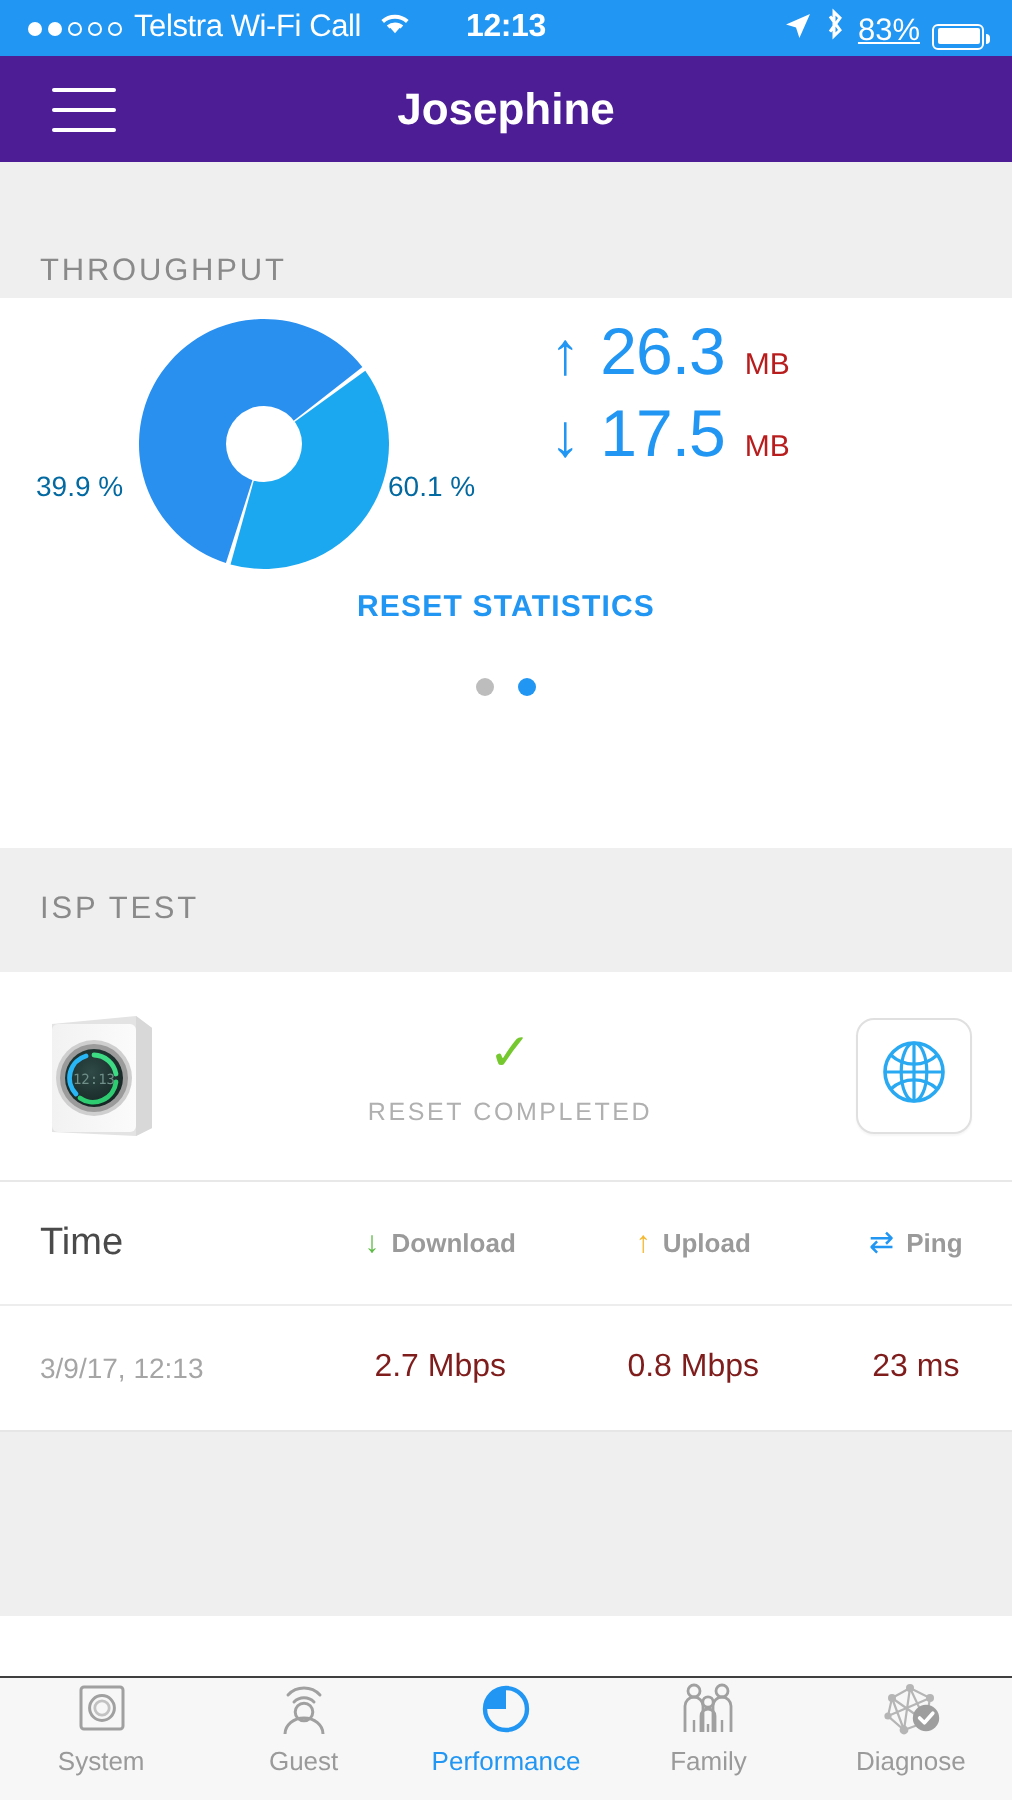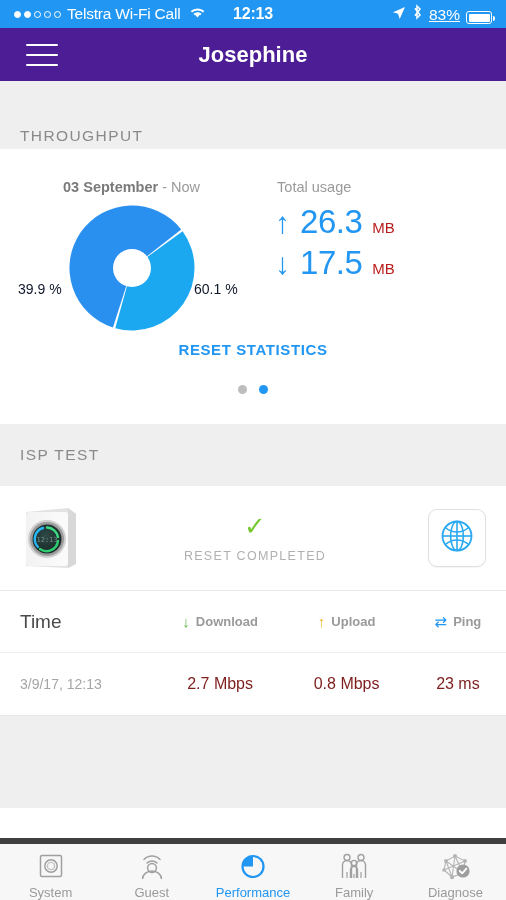--- a/index.html
+++ b/index.html
@@ -55,21 +55,21 @@
   
   .tp-card{ background:#fff; position:relative; height:275px; }
   .tp-labels{ display:flex; padding:30px 0 0 0; }
   .tp-date{ width:52%; text-align:center; font-size:14.5px; color:#9A9A9A; }
   .tp-date b{ color:#7A7A7A; font-weight:700; }
   .tp-total{ width:48%; text-align:left; padding-left:14px; font-size:14.5px; color:#9A9A9A; }
 
   .tp-body{ display:flex; }
   .donut-wrap{ width:52%; position:relative; height:140px; }
   .donut{ position:absolute; left:50%; top:8px; transform:translateX(-50%); }
-  .pct{ position:absolute; top:86px; font-size:14px; color:#0f172a; }
+  .pct{ position:absolute; top:86px; font-size:14px; color:#0369a1; }
   .pct.left{ left:18px; }
   .pct.right{ left:194px; }
 
   .usage{ width:48%; padding-left:12px; padding-top:6px; }
   .usage-row{ display:flex; align-items:baseline; gap:10px; color:#2196F3; }
   .usage-arrow{ font-size:30px; line-height:1; font-weight:400; }
   .usage-num{ font-size:33px; line-height:1.25; font-weight:400; letter-spacing:-0.5px; }
   .usage-unit{ font-size:15px; color:#b91c1c; }
 
   .reset{ text-align:center; margin-top:6px; color:#2196F3;
@@ -101,22 +101,22 @@
        align-items:center; gap:6px; justify-content:center; }
   .th .ar{ font-size:15px; font-weight:400; }
   .ar.dl{ color:#5DBB46; } .ar.ul{ color:#F5B82E; } .ar.pg{ color:#2196F3; }
   .td{ font-size:16px; color:#7f1d1d; }
   .td.time{ font-size:14px; color:#A5A5A5; }
 
   .filler{ background:#EFEFEF; height:93px; border-top:1px solid #E6E6E6; }
 
   
   .tabbar{ position:absolute; bottom:0; left:0; right:0; height:62px;
-           background:#F7F7F7; border-top:6px solid #404040;
-           display:flex; align-items:flex-end; }
+           background:#F7F7F7; border-top:1px solid #404040;
+           display:flex; align-items:flex-start; }
   .tab{ flex:1; display:flex; flex-direction:column; align-items:center;
         justify-content:center; gap:4px; cursor:pointer; }
   .tab .lbl{ font-size:13px; color:#9A9A9A; }
   .tab.active .lbl{ color:#2196F3; }
   .tab .ico{ height:30px; display:flex; align-items:flex-end; }
 </style>
 </head>
 <body>
 
 <div class="phone">
@@ -165,26 +165,20 @@
         <i></i>
     </div>
     <div class="nav-title">Josephine</div>
   </div>
 
   <div class="sec-head first">
     <span>THROUGHPUT</span>
   </div>
 
   <div class="tp-card">
-    <div class="tp-labels">
-      <div class="tp-date">
-        <b>03 September</b><span> - Now</span>
-      </div>
-      <div class="tp-total">Total usage</div>
-    </div>
 
     <div class="tp-body">
       <div class="donut-wrap">
         <svg class="donut" width="200" height="130" viewBox="0 0 200 130">
           <g transform="translate(100,65)">
 
             <path id="slice-a" fill="#1BA8F0" d="M 50.63 -36.65 A 62.5 62.5 0 0 1 -16.74 60.22 L 0 0 Z"></path>
 
             <path id="slice-b" fill="#2A90F0" d="M -19.04 59.53 A 62.5 62.5 0 1 1 49.18 -38.56 L 0 0 Z"></path>
             <circle cx="0" cy="0" r="19" fill="#ffffff"></circle>

